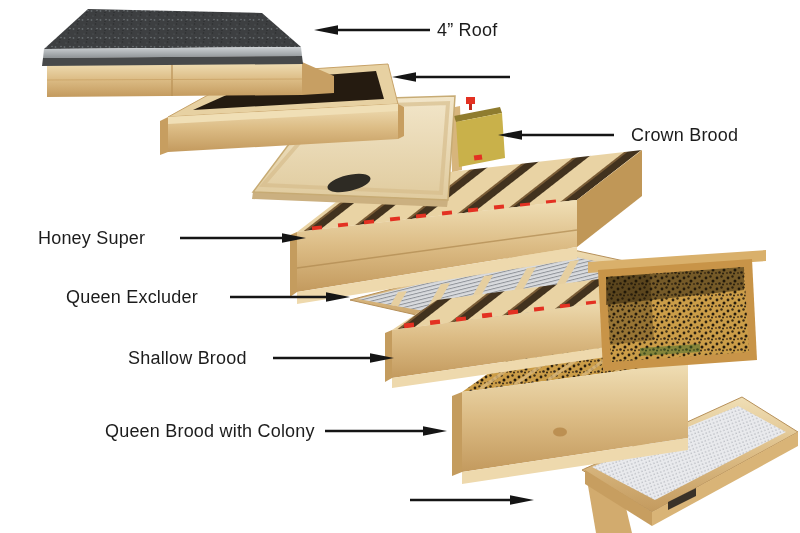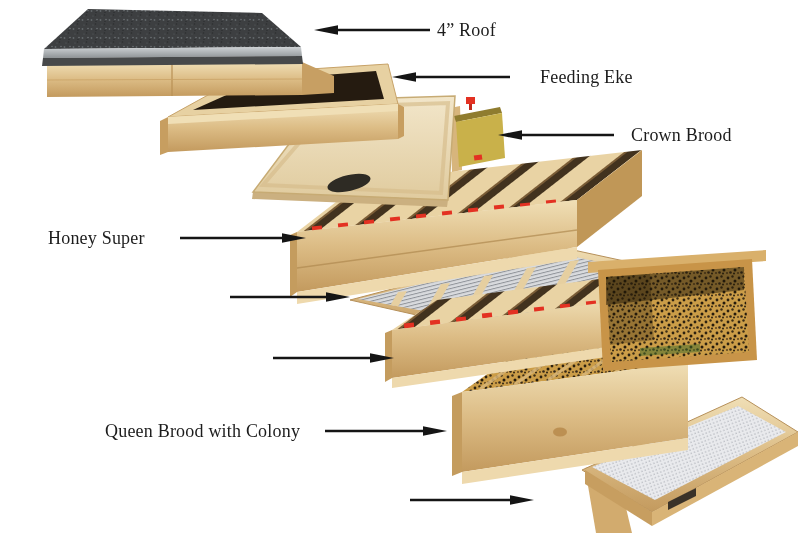--- a/index.html
+++ b/index.html
@@ -1,28 +1,28 @@
 <!DOCTYPE html>
 <html><head>
 <meta charset="utf-8">
 <style>
   html,body{margin:0;padding:0;background:#fff;}
   .canvas{
     position:relative;width:800px;height:533px;background:#ffffff;
-    overflow:hidden;font-family:Liberation Serif, serif;
+    overflow:hidden;font-family:Liberation Sans, sans-serif;
   }
   .diagram-svg{position:absolute;left:0;top:0;}
   .label{
     position:absolute;font-size:18px;line-height:22px;color:#1c1c1c;
     white-space:nowrap;letter-spacing:.2px;
   }
   .lbl-roof{left:437px;top:19px;}
   .lbl-eke{left:540px;top:66px;}
   .lbl-crown{left:631px;top:124px;}
-  .lbl-super{left:48px;top:227px;text-align:center;}
+  .lbl-super{left:38px;top:227px;text-align:center;}
   .lbl-excluder{left:66px;top:286px;}
   .lbl-shallow{left:128px;top:347px;}
   .lbl-deep{left:105px;top:420px;}
   .lbl-mesh{left:226px;top:489px;}
 </style>
 </head>
 <body>
 
 <div class="canvas">
 
@@ -227,18 +227,19 @@
           <polygon points="447,431 423,426.2 423,435.8" stroke="none"></polygon>
       </g>
       <g>
         <line x1="410" y1="500" x2="514" y2="500"></line>
           <polygon points="534,500 510,495.2 510,504.8" stroke="none"></polygon>
       </g>
     </g>
   </svg>
 
   <div class="label lbl-roof">4” Roof</div>
-  <div class="label lbl-eke">Feeding Eke</div>
   <div class="label lbl-crown">Crown Brood</div>
   <div class="label lbl-super">Honey Super</div>
+  <div class="label lbl-excluder">Queen Excluder</div>
+  <div class="label lbl-shallow">Shallow Brood</div>
   <div class="label lbl-deep">Queen Brood with Colony</div>
 
 </div>
 
 </body></html>

